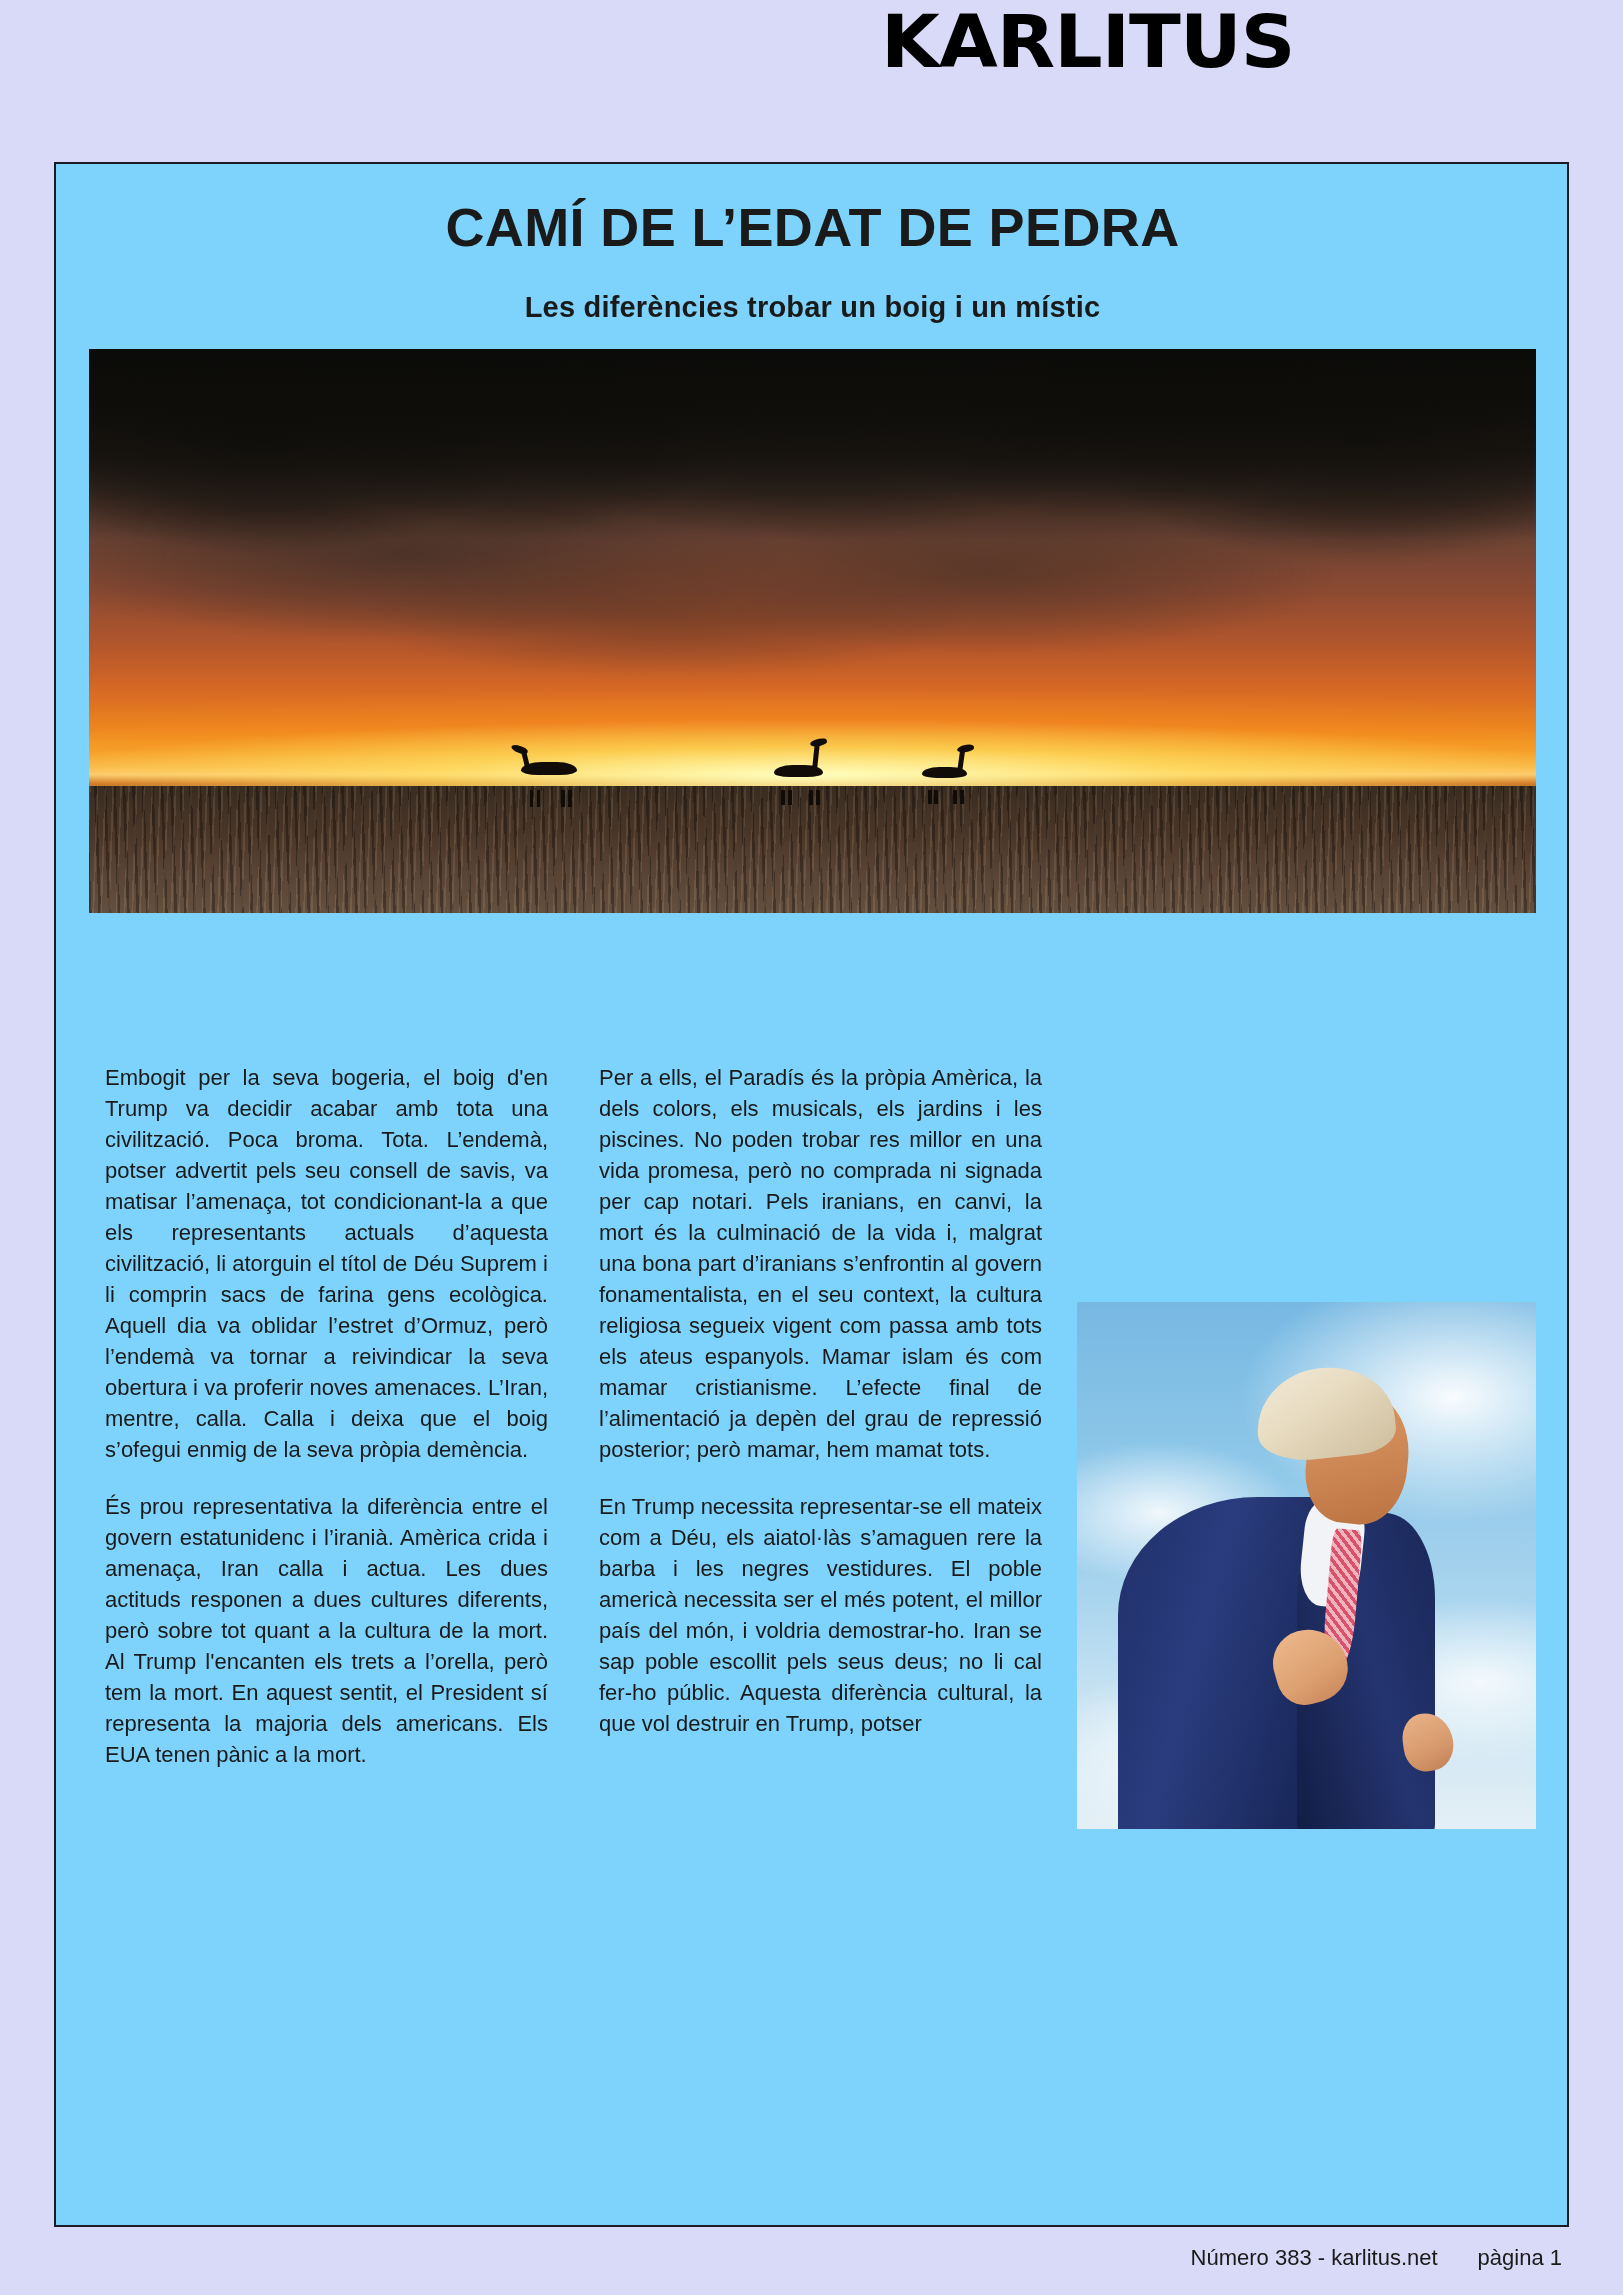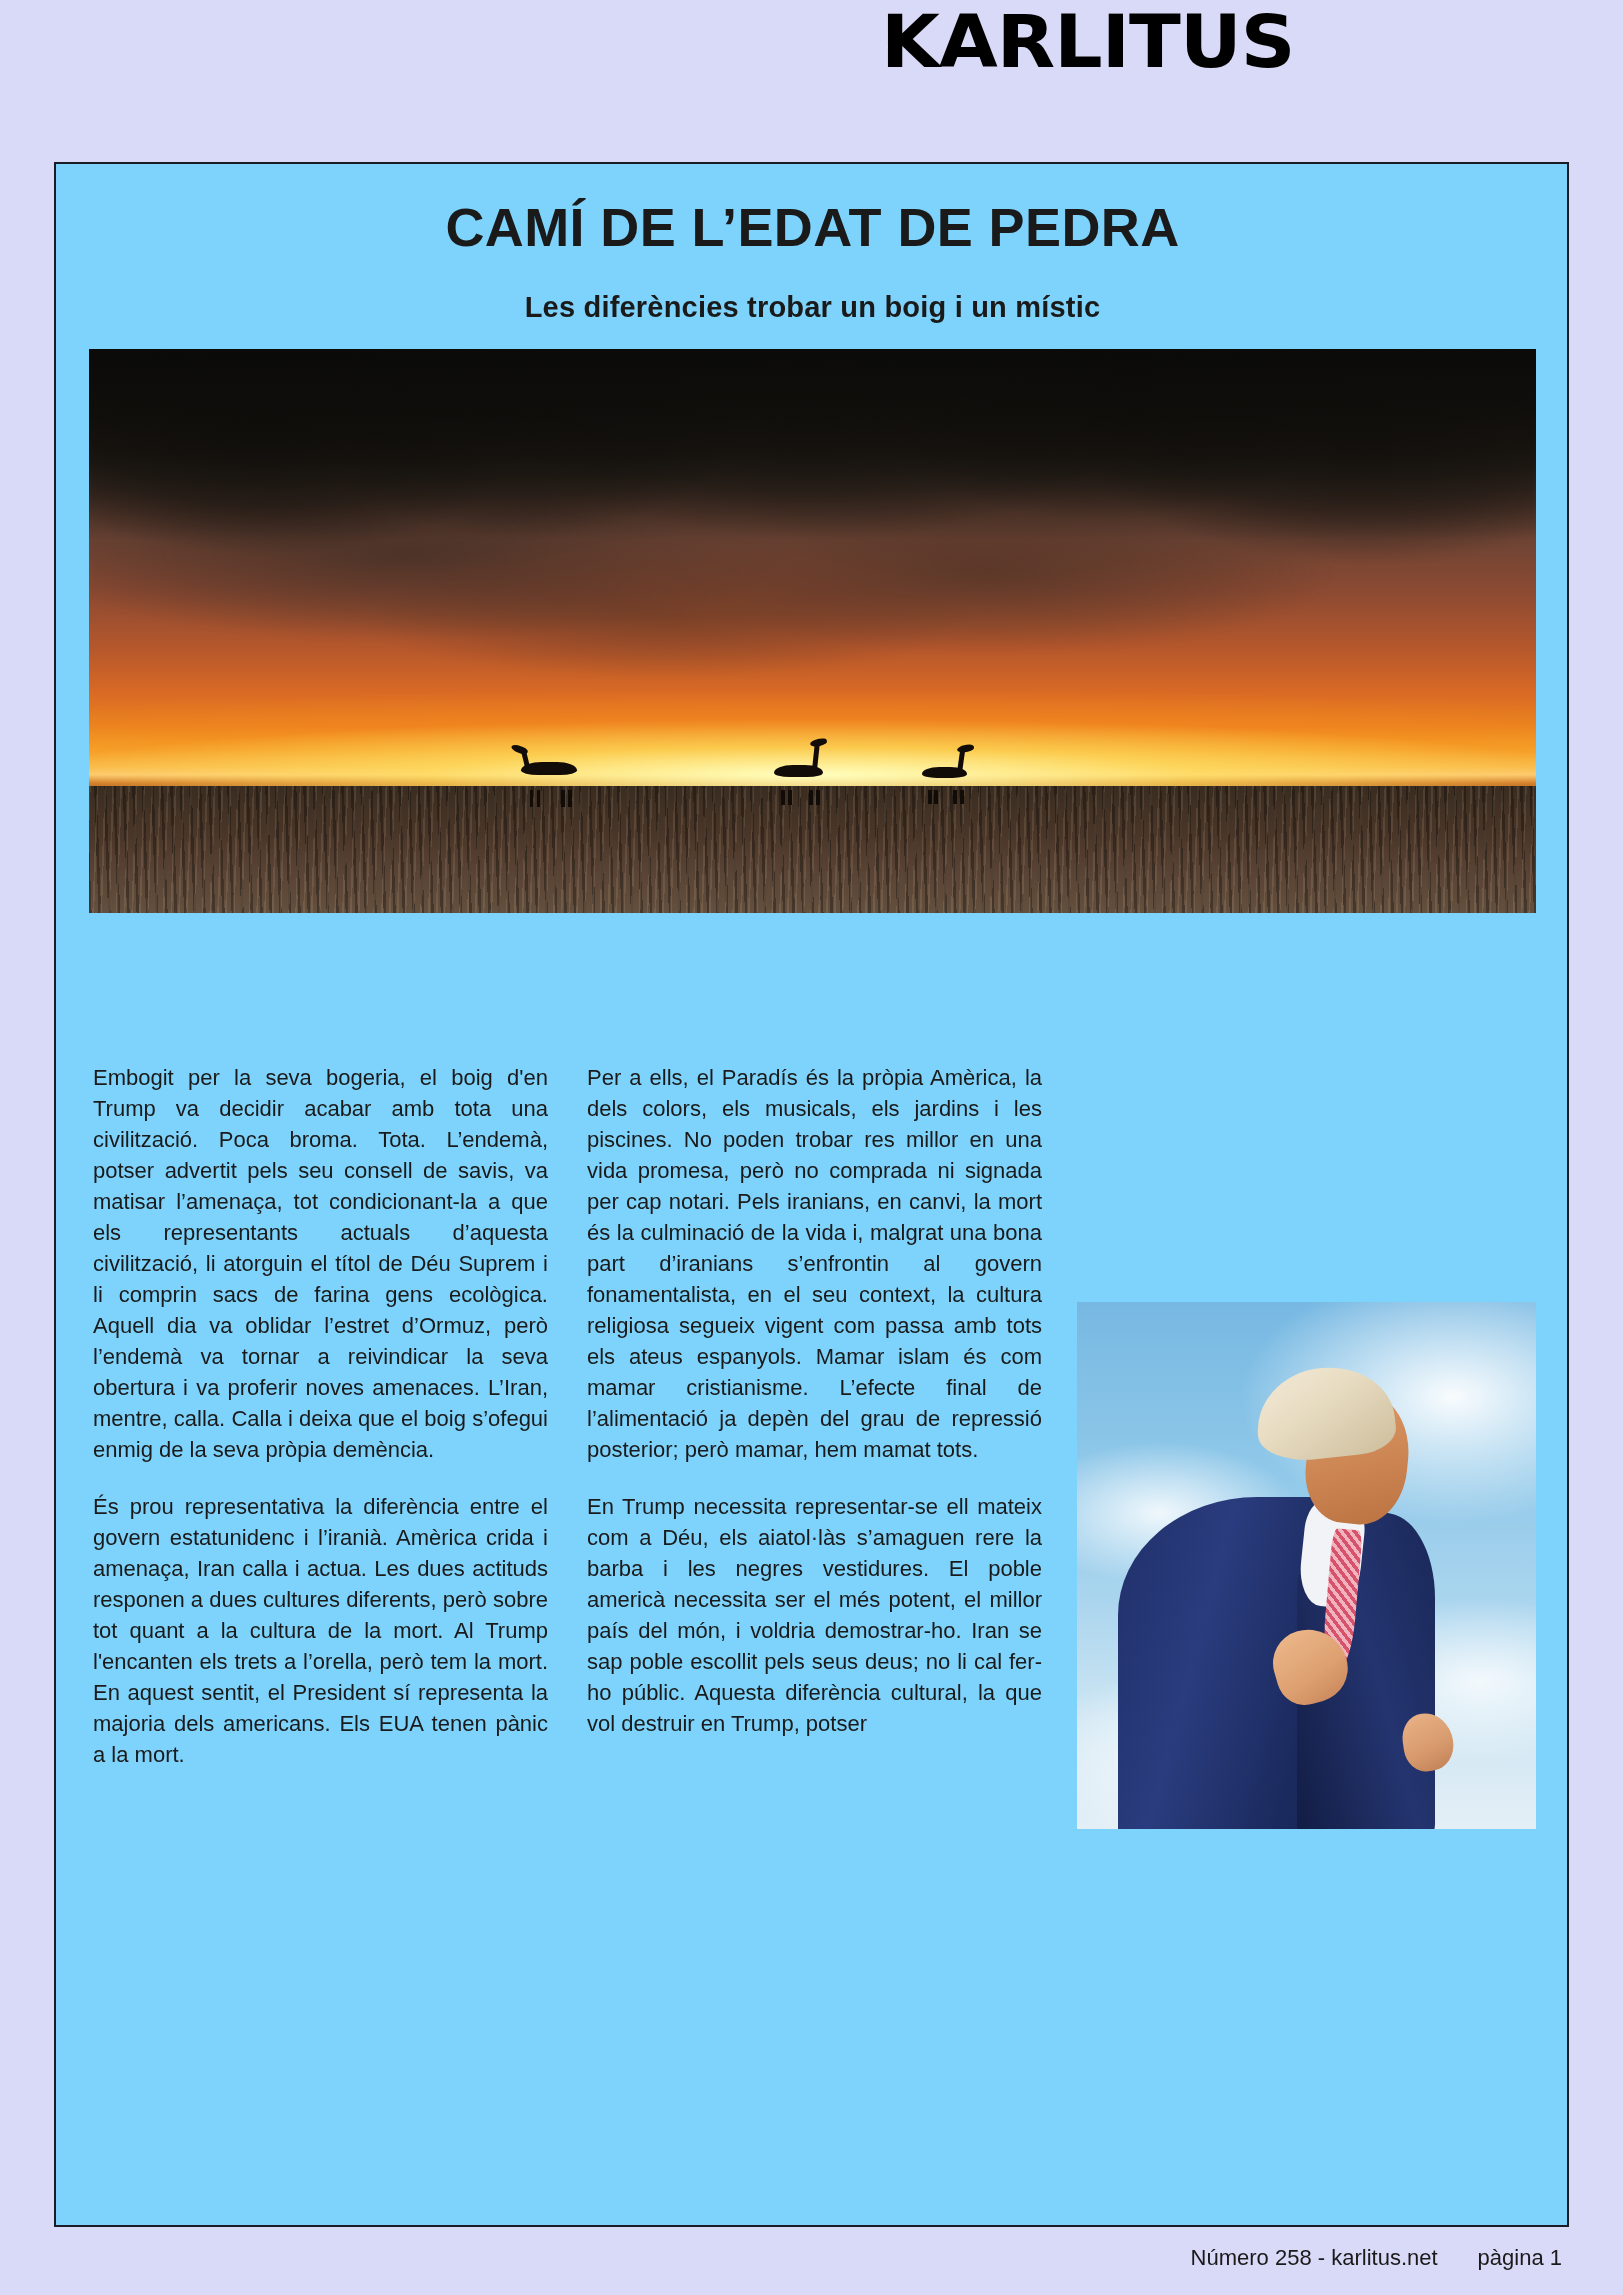--- a/index.html
+++ b/index.html
@@ -181,21 +181,21 @@
     top: 879px;
     width: 1447px;
     display: flex;
     gap: 35px;
   }
   .col {
     width: 459px;
     position: relative;
   }
   .col p {
-    margin: 0 0 26px 4px;
+    margin: 0 0 26px 16px;
     font-family: "Liberation Sans", sans-serif;
     font-size: 22px;
     line-height: 31px;
     color: #1a1a1a;
     text-align: justify;
     text-justify: inter-word;
     hyphens: none;
   }
   .col p:last-child { margin-bottom: 0; }
 
@@ -395,16 +395,16 @@
           </div>
         </div>
       </div>
 
     </div>
 
   </div>
 </div>
 
 <div class="footer">
-  <span class="issue">Número 258 - karlitus.net</span>
+  <span class="issue">Número 383 - karlitus.net</span>
   <span class="page-no">pàgina 1</span>
 </div>
 
 
 </body></html>

